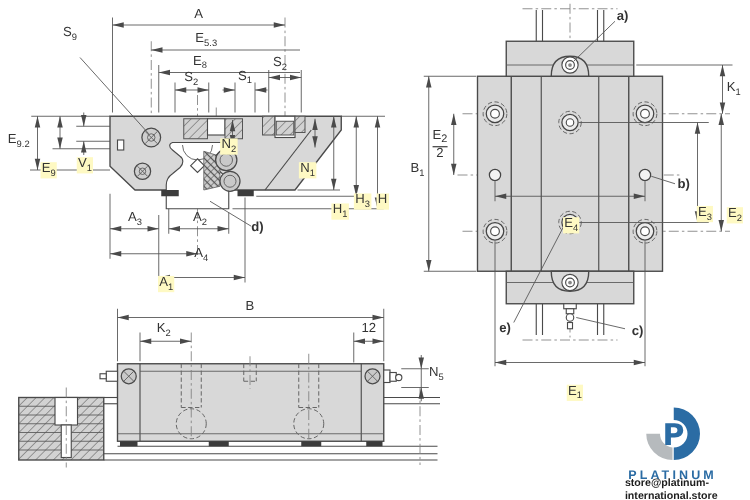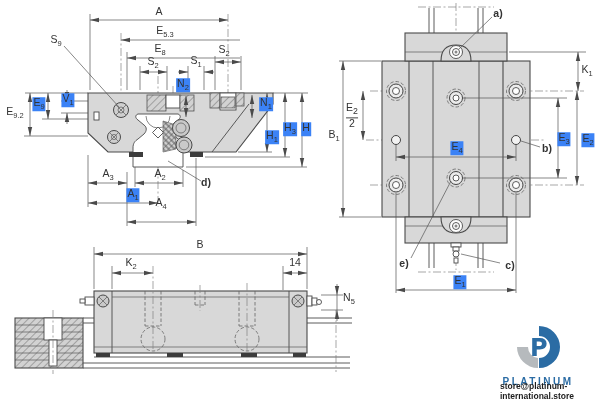--- a/index.html
+++ b/index.html
@@ -15,21 +15,21 @@
   .d{stroke:#555;stroke-width:.7;fill:none;}
   .da{stroke:#555;stroke-width:.7;fill:none;marker-start:url(#ar);marker-end:url(#ar);}
   .ae{stroke:#555;stroke-width:.7;fill:none;marker-end:url(#ar);}
   .cl{stroke:#828282;stroke-width:.7;fill:none;stroke-dasharray:8 2.5 2 2.5;}
   .hid{stroke:#666;stroke-width:.8;fill:none;stroke-dasharray:3.5 2;}
   .dark{fill:#3c3c3c;}
   
   .lbl{position:absolute;transform:translate(-50%,-50%);font-size:10.5px;color:#333;
        white-space:nowrap;line-height:1;z-index:3;}
   .lbl sub{font-size:7.5px;vertical-align:-3px;}
-  .bg{background:#3b82f6;padding:0 1px;}
+  .bg{background:#fef9c3;padding:0 1px;margin-top:32px;}
   .bold{font-weight:bold;}
   .frac{position:absolute;transform:translate(-50%,-50%);display:flex;flex-direction:column;
         align-items:center;font-size:10.5px;color:#333;line-height:1.1;z-index:3;}
   .frac .fb{border-top:1px solid #444;padding:0 3px;}
   .brand{position:absolute;transform:translate(-50%,-50%);font-size:10px;font-weight:bold;
          letter-spacing:2.5px;color:#2b6ca4;z-index:3;}
   .mail{position:absolute;transform:translate(-50%,-50%);font-size:8.5px;font-weight:bold;
         color:#1d1d1d;z-index:3;}
 </style>
 </head>
@@ -352,22 +352,22 @@
   </g>
 </svg>
 
   <span class="lbl" style="left:159px;top:13px"><span>A</span><sub></sub></span>
   <span class="lbl" style="left:165px;top:32px"><span>E</span><sub>5.3</sub></span>
   <span class="lbl" style="left:160px;top:50px"><span>E</span><sub>8</sub></span>
   <span class="lbl" style="left:153px;top:63px"><span>S</span><sub>2</sub></span>
   <span class="lbl" style="left:196px;top:62px"><span>S</span><sub>1</sub></span>
   <span class="lbl" style="left:224px;top:51px"><span>S</span><sub>2</sub></span>
   <span class="lbl bg" style="left:183px;top:85px"><span>N</span><sub>2</sub></span>
-  <span class="lbl bg" style="left:266px;top:104px"><span>N</span><sub>1</sub></span>
-  <span class="lbl" style="left:56px;top:41px"><span>S</span><sub>9</sub></span>
+  <span class="lbl bg" style="left:246px;top:104px"><span>N</span><sub>1</sub></span>
+  <span class="lbl" style="left:56px;top:27px"><span>S</span><sub>9</sub></span>
   <span class="lbl bg" style="left:39px;top:104px"><span>E</span><sub>9</sub></span>
   <span class="lbl bg" style="left:68px;top:100px"><span>V</span><sub>1</sub></span>
   <span class="lbl" style="left:15px;top:113px"><span>E</span><sub>9.2</sub></span>
   <span class="lbl bg" style="left:272px;top:137px"><span>H</span><sub>1</sub></span>
   <span class="lbl bg" style="left:290px;top:129px"><span>H</span><sub>3</sub></span>
   <span class="lbl bg" style="left:306px;top:129px"><span>H</span><sub></sub></span>
   <span class="lbl" style="left:108px;top:175px"><span>A</span><sub>3</sub></span>
   <span class="lbl" style="left:160px;top:175px"><span>A</span><sub>2</sub></span>
   <span class="lbl bg" style="left:133px;top:195px"><span>A</span><sub>1</sub></span>
   <span class="lbl" style="left:161px;top:204px"><span>A</span><sub>4</sub></span>
@@ -383,18 +383,18 @@
   <span class="lbl bg" style="left:564px;top:139px"><span>E</span><sub>3</sub></span>
   <span class="lbl bg" style="left:588px;top:140px"><span>E</span><sub>2</sub></span>
   <span class="lbl bg" style="left:457px;top:148px"><span>E</span><sub>4</sub></span>
   <span class="lbl bold" style="left:547px;top:148px">b)</span>
   <span class="lbl bold" style="left:404px;top:263px">e)</span>
   <span class="lbl bold" style="left:510px;top:265px">c)</span>
   <span class="lbl bg" style="left:460px;top:282px"><span>E</span><sub>1</sub></span>
 
   <span class="lbl" style="left:200px;top:246px"><span>B</span><sub></sub></span>
   <span class="lbl" style="left:131px;top:264px"><span>K</span><sub>2</sub></span>
-  <span class="lbl" style="left:295px;top:264px"><span>14</span><sub></sub></span>
+  <span class="lbl" style="left:295px;top:264px"><span>12</span><sub></sub></span>
   <span class="lbl" style="left:349px;top:299px"><span>N</span><sub>5</sub></span>
 
   <span class="brand" style="left:538px;top:381px">PLATINUM</span>
   <span class="mail" style="left:537px;top:391px">store@platinum-international.store</span>
 </div>
 
 </body></html>

